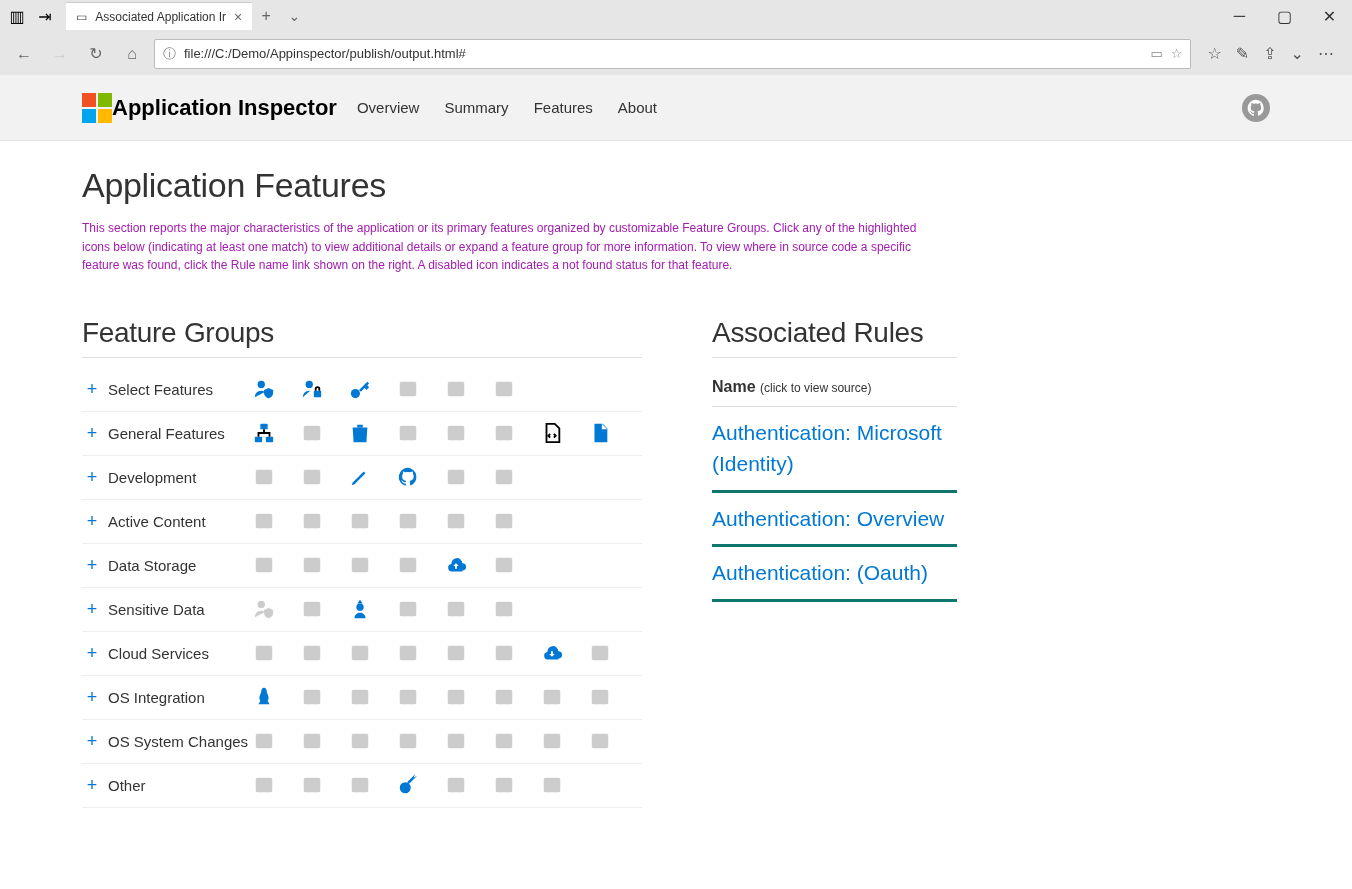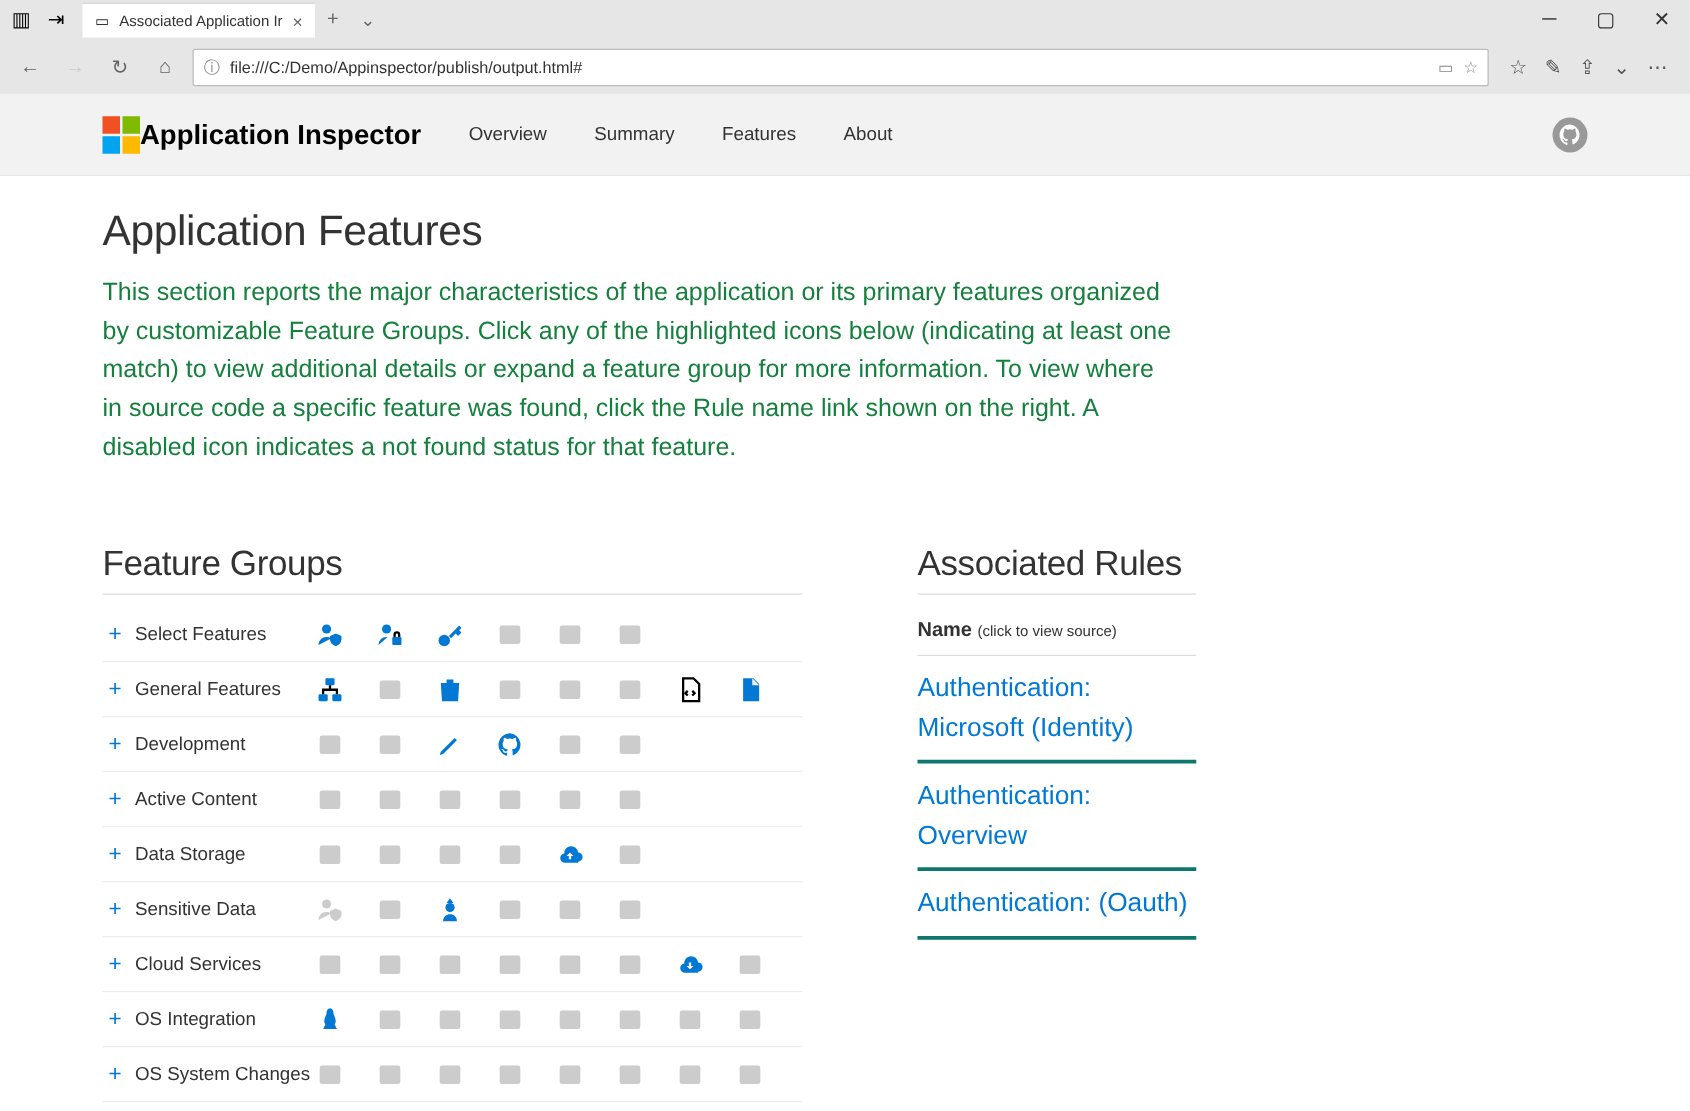--- a/index.html
+++ b/index.html
@@ -24,31 +24,31 @@
 
 
 .app-header { background: #f2f2f2; height: 66px; display: flex; align-items: center; padding: 0 82px 0 82px; border-bottom: 1px solid #e5e5e5; }
 .logo { display: flex; align-items: center; }
 .ms-logo { width: 30px; height: 30px; display: grid; grid-template-columns: 1fr 1fr; grid-template-rows: 1fr 1fr; gap: 2px; }
 .ms-logo div:nth-child(1) { background: #f25022; }
 .ms-logo div:nth-child(2) { background: #7fba00; }
 .ms-logo div:nth-child(3) { background: #00a4ef; }
 .ms-logo div:nth-child(4) { background: #ffb900; }
 .app-title { font-size: 22px; font-weight: 700; color: #000; }
-.nav-links { display: flex; gap: 38px; margin-left: 38px; align-items: flex-end; }
+.nav-links { display: flex; gap: 25px; margin-left: 20px; align-items: flex-end; }
 .nav-link { font-size: 15px; color: #333; cursor: pointer; }
 .gh-link { margin-left: auto; width: 28px; height: 28px; border-radius: 50%; background: #999; display: flex; align-items: center; justify-content: center; }
 
 
 .content { display:flex; background: #fff; padding: 25px 82px 40px; height: calc(889px - 75px - 66px); overflow-y: auto; }
 .main-col { max-width: 875px; }
 h1.page-title { font-size: 34px; font-weight: 400; color: #333; margin-bottom: 14px; letter-spacing: -0.3px;}
-.intro { font-size: 20px; color: #15803d; line-height: 1.55; margin-bottom: 61px; max-width: 860px; }
-
-.columns { display: flex; gap: 92px; }
+.intro { font-size: 12px; color: #a21caf; line-height: 1.55; margin-bottom: 42px; max-width: 860px; }
+
+.columns { display: flex; gap: 70px; }
 .feature-groups { flex: 0 0 560px; }
 .assoc-rules { flex: 1; }
 h2.section-title { font-size: 28px; font-weight: 400; color: #333; margin-bottom: 10px; border-bottom: 1px solid #ddd; padding-bottom: 8px; letter-spacing: -0.3px;}
 
 .feature-row { display: flex; align-items: center; border-bottom: 1px solid #eee; height: 44px; }
 .expand-btn { color: #0078d4; font-size: 18px; font-weight: 300; width: 20px; text-align: center; }
 .group-label { font-size: 15px; color: #333; width: 150px; padding-left: 6px; }
 .icon-strip { display: flex; gap: 24px; }
 .feat-icon { width: 24px; height: 24px; display: flex; align-items: center; justify-content: center; }
 .feat-icon svg { width: 22px; height: 22px; }

